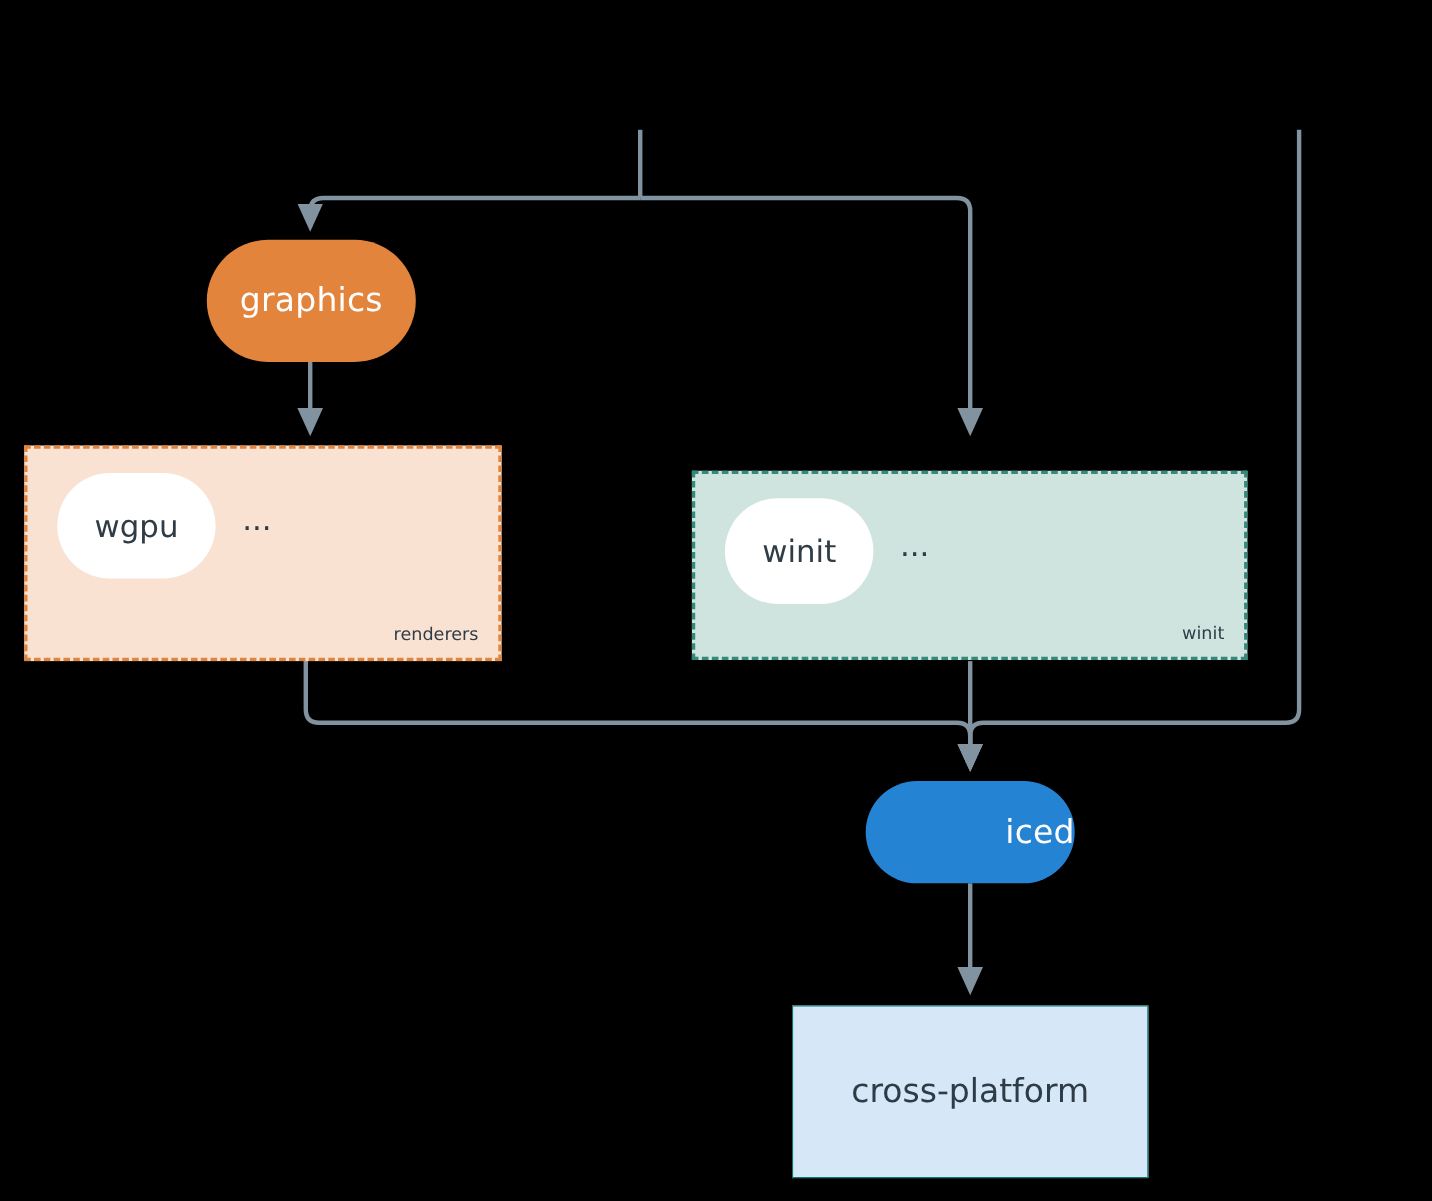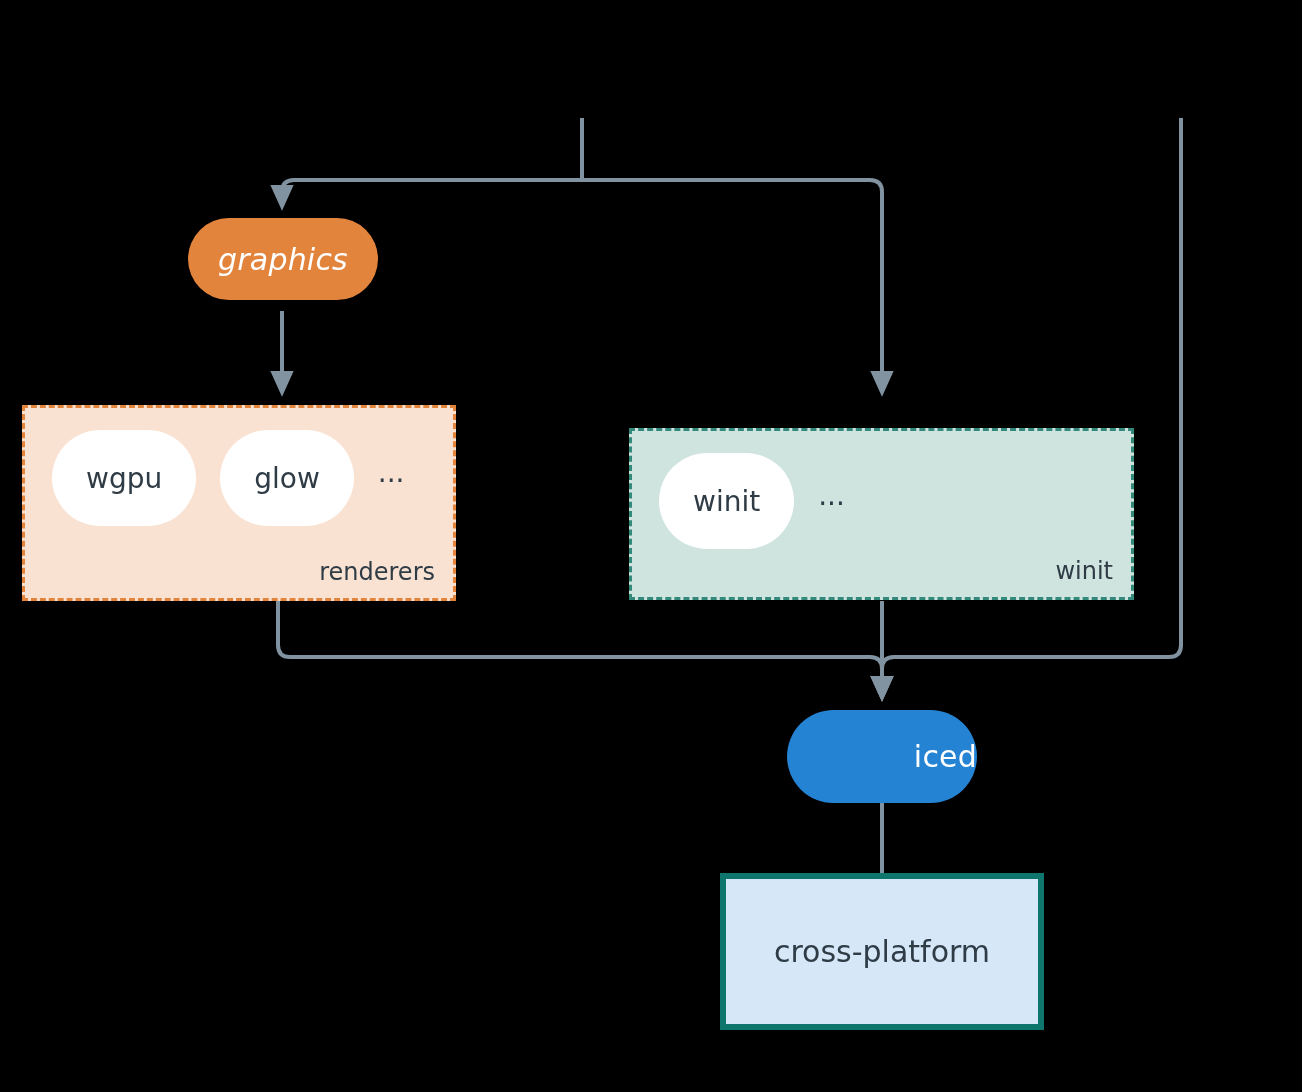--- a/index.html
+++ b/index.html
@@ -35,21 +35,21 @@
     align-items: center;
     justify-content: center;
     border-radius: 999px;
     color: #ffffff;
     font-size: 30px;
     letter-spacing: 0.2px;
     box-sizing: border-box;
   }
   .pill.native  { left: 487px;  top: 25px;  width: 190px; height: 93px;  background: #6055F2; }
   .pill.web     { left: 1087px; top: 25px;  width: 190px; height: 93px;  background: #6055F2; }
-  .pill.graphics{ left: 188px;  top: 218px; width: 190px; height: 82px;  background: #E3843D; font-style: italic; }
+  .pill.graphics{ left: 188px;  top: 218px; width: 190px; height: 111px;  background: #E3843D; }
   .pill.iced    { left: 787px;  top: 710px; width: 190px; height: 93px;  background: #2583D4; justify-content: flex-end; }
 
   
   .group {
     position: absolute;
     box-sizing: border-box;
     border-style: dashed;
     border-width: 3px;
   }
   .group.renderers {
@@ -87,32 +87,32 @@
     color: #2F3C46;
     font-size: 28px;
     line-height: 1;
     padding-bottom: 10px;
   }
   .group-label {
     position: absolute;
     right: 18px;
     bottom: 12px;
     color: #2F3C46;
-    font-size: 24px;
+    font-size: 16px;
   }
 
   
   .app-box {
     position: absolute;
     left: 720px;
-    top: 873px;
+    top: 914px;
     width: 324px;
     height: 157px;
     background: #D6E7F8;
-    border: 6px solid #0f766e;
+    border: 1px solid #0f766e;
     box-sizing: border-box;
     display: flex;
     flex-direction: column;
     align-items: center;
     justify-content: center;
     color: #2F3C46;
     font-size: 30px;
     line-height: 1.66;
   }
 </style>
@@ -151,23 +151,20 @@
 
   <div class="pill graphics">
     <span>graphics</span>
   </div>
 
   <div class="group renderers">
     <div class="group-items">
       <div class="chip">
         <span>wgpu</span>
       </div>
-      <div class="chip">
-        <span>glow</span>
-      </div>
       <div class="ellipsis">...</div>
     </div>
     <div class="group-label">renderers</div>
   </div>
 
   <div class="group shells">
     <div class="group-items">
       <div class="chip">
         <span>winit</span>
       </div>

